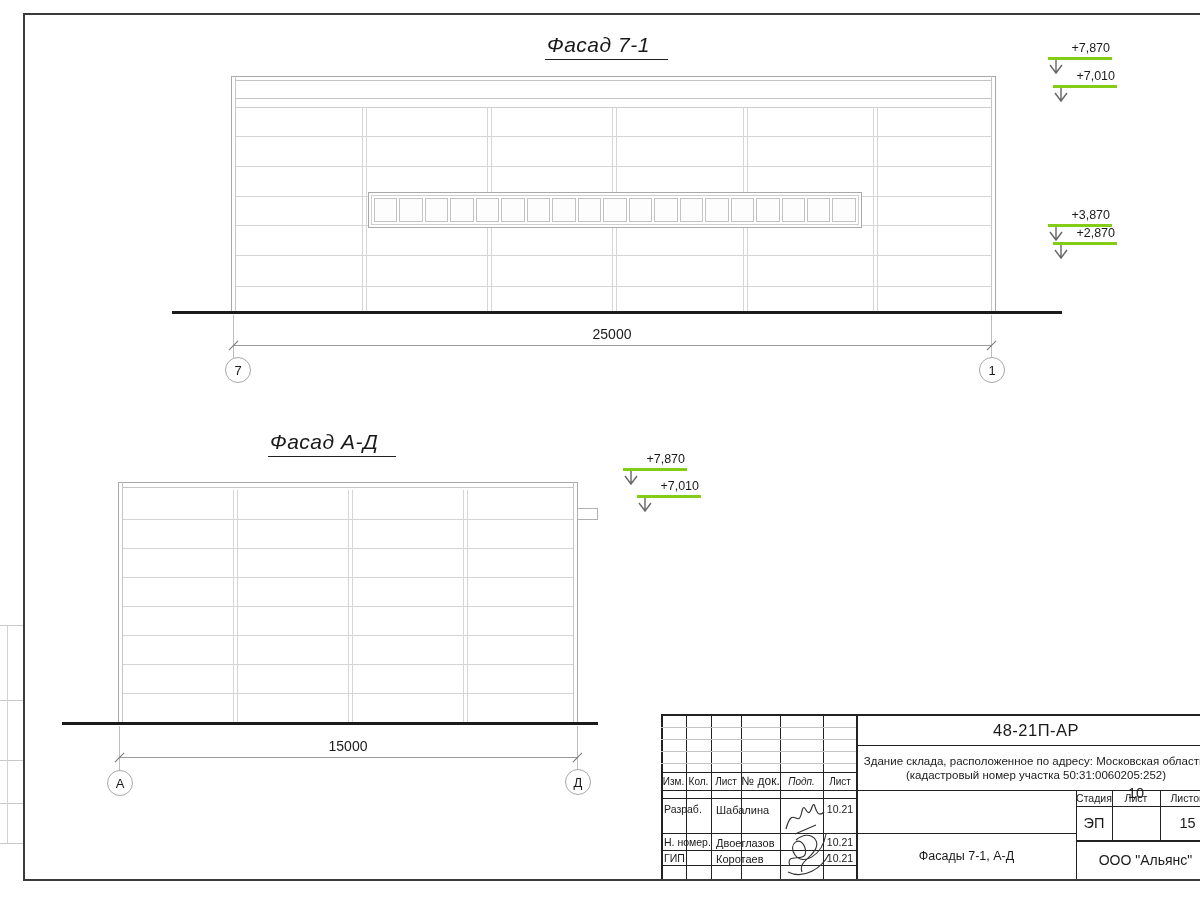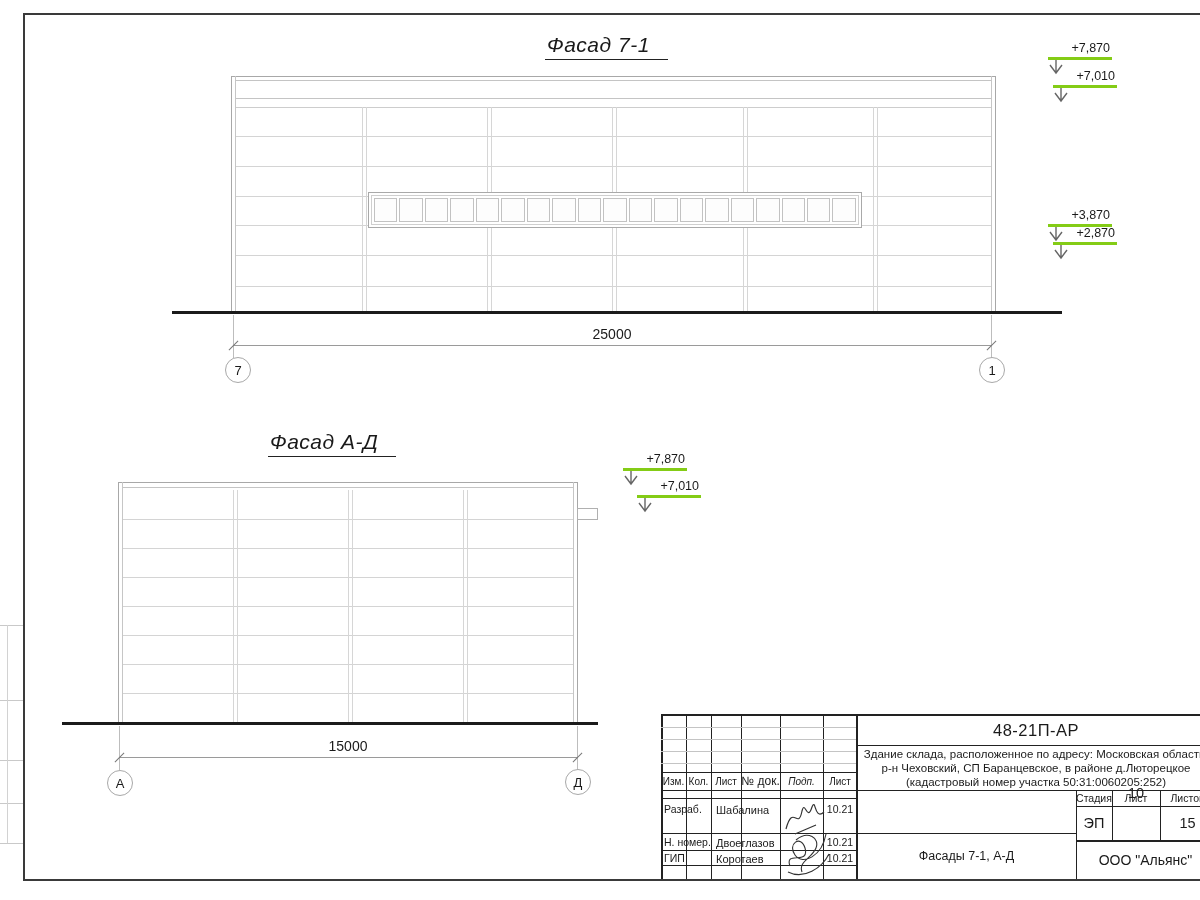--- a/index.html
+++ b/index.html
@@ -192,21 +192,20 @@
       <div style="position: absolute; left: 661px; top: 865px; width: 196px; height: 1px; background: rgb(34, 34, 34);"></div>
       <div style="position: absolute; left: 857px; top: 833px; width: 219px; height: 1px; background: rgb(34, 34, 34);"></div>
       <div style="position: absolute; left: 1076px; top: 806px; width: 124px; height: 1px; background: rgb(34, 34, 34);"></div>
       <div style="position: absolute; left: 1076px; top: 840px; width: 124px; height: 2px; background: rgb(34, 34, 34);"></div>
     </div>
 
   <div class="tbc" style="left:857px;top:715px;width:358px;height:30px;font-size:16.5px;letter-spacing:.5px;">48-21П-АР</div>
 
   <div class="tbc" style="left:857px;top:745px;width:358px;height:45px;flex-direction:column;">
     <div class="desc-line">Здание склада, расположенное по адресу: Московская область,</div>
-    <div class="desc-line">р-н Чеховский, СП Баранцевское, в районе д.Люторецкое</div>
     <div class="desc-line">(кадастровый номер участка 50:31:0060205:252)</div>
   </div>
 
   <div class="tbc" style="left:661px;top:772px;width:25px;height:18px;font-size:10px;">Изм.</div>
   <div class="tbc" style="left:686px;top:772px;width:25px;height:18px;font-size:10px;">Кол.</div>
   <div class="tbc" style="left:711px;top:772px;width:30px;height:18px;font-size:10px;">Лист</div>
   <div class="tbc" style="left:741px;top:772px;width:39px;height:18px;font-size:12px;">№ док.</div>
   <div class="tbc" style="left:780px;top:772px;width:43px;height:18px;font-size:10px;font-style:italic;">Подп.</div>
   <div class="tbc" style="left:823px;top:772px;width:34px;height:18px;font-size:10px;">Лист</div>
 

